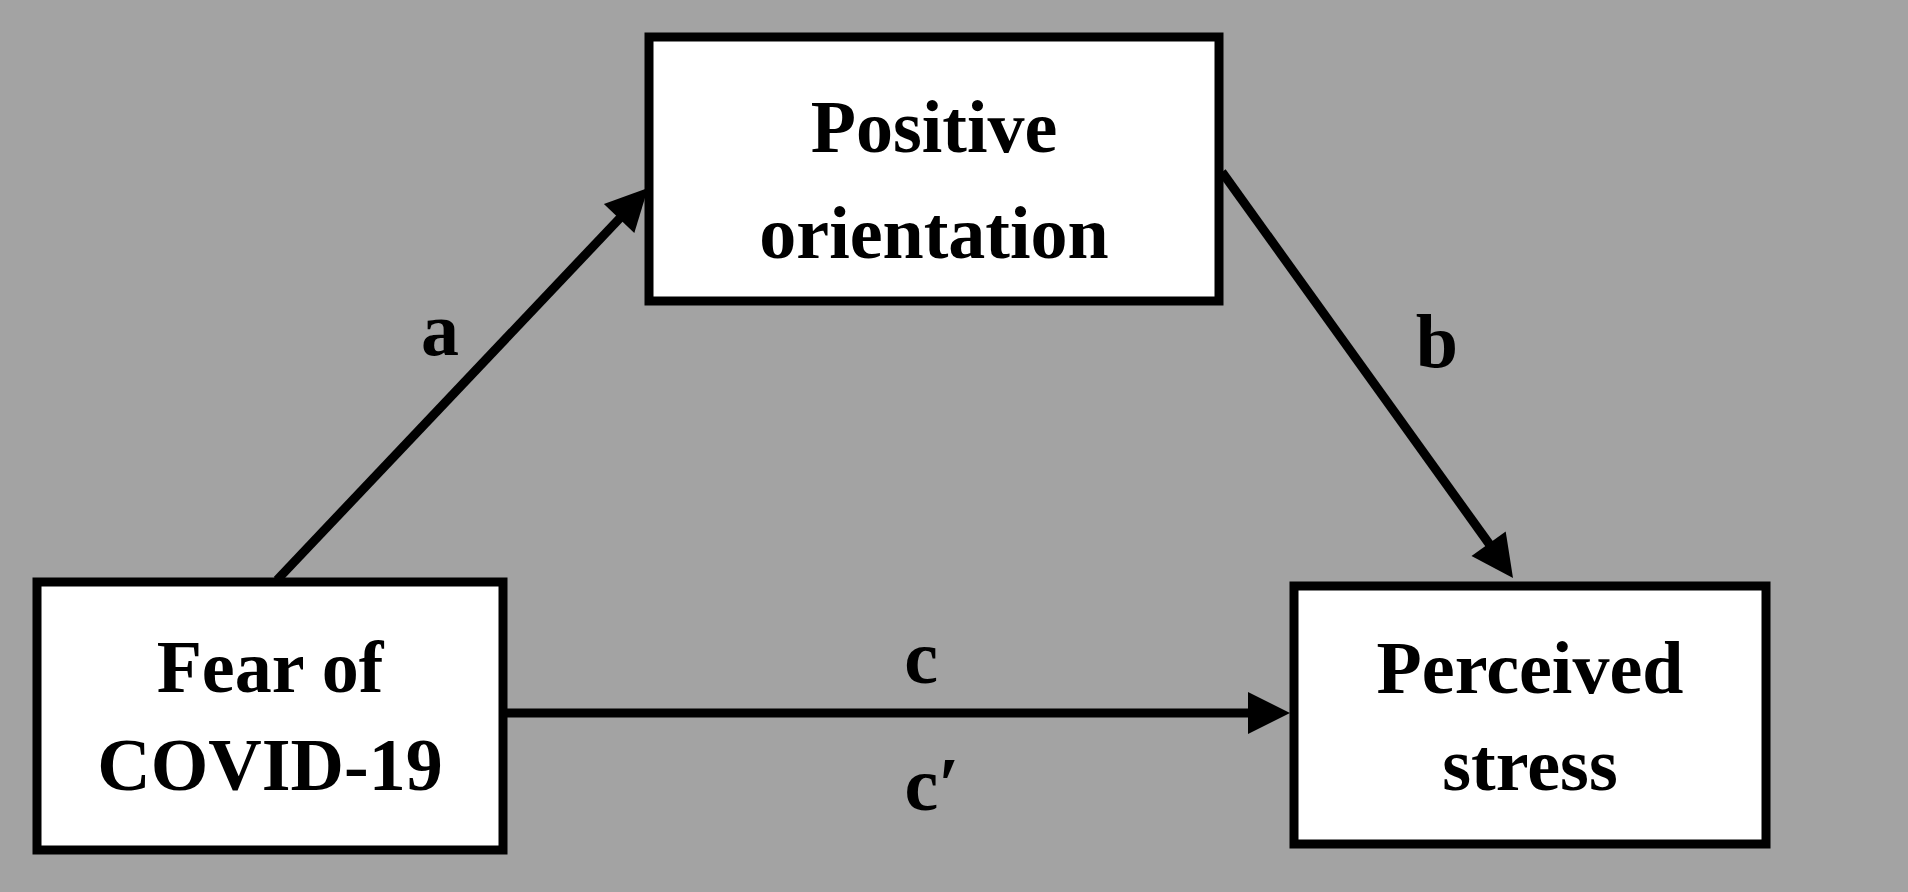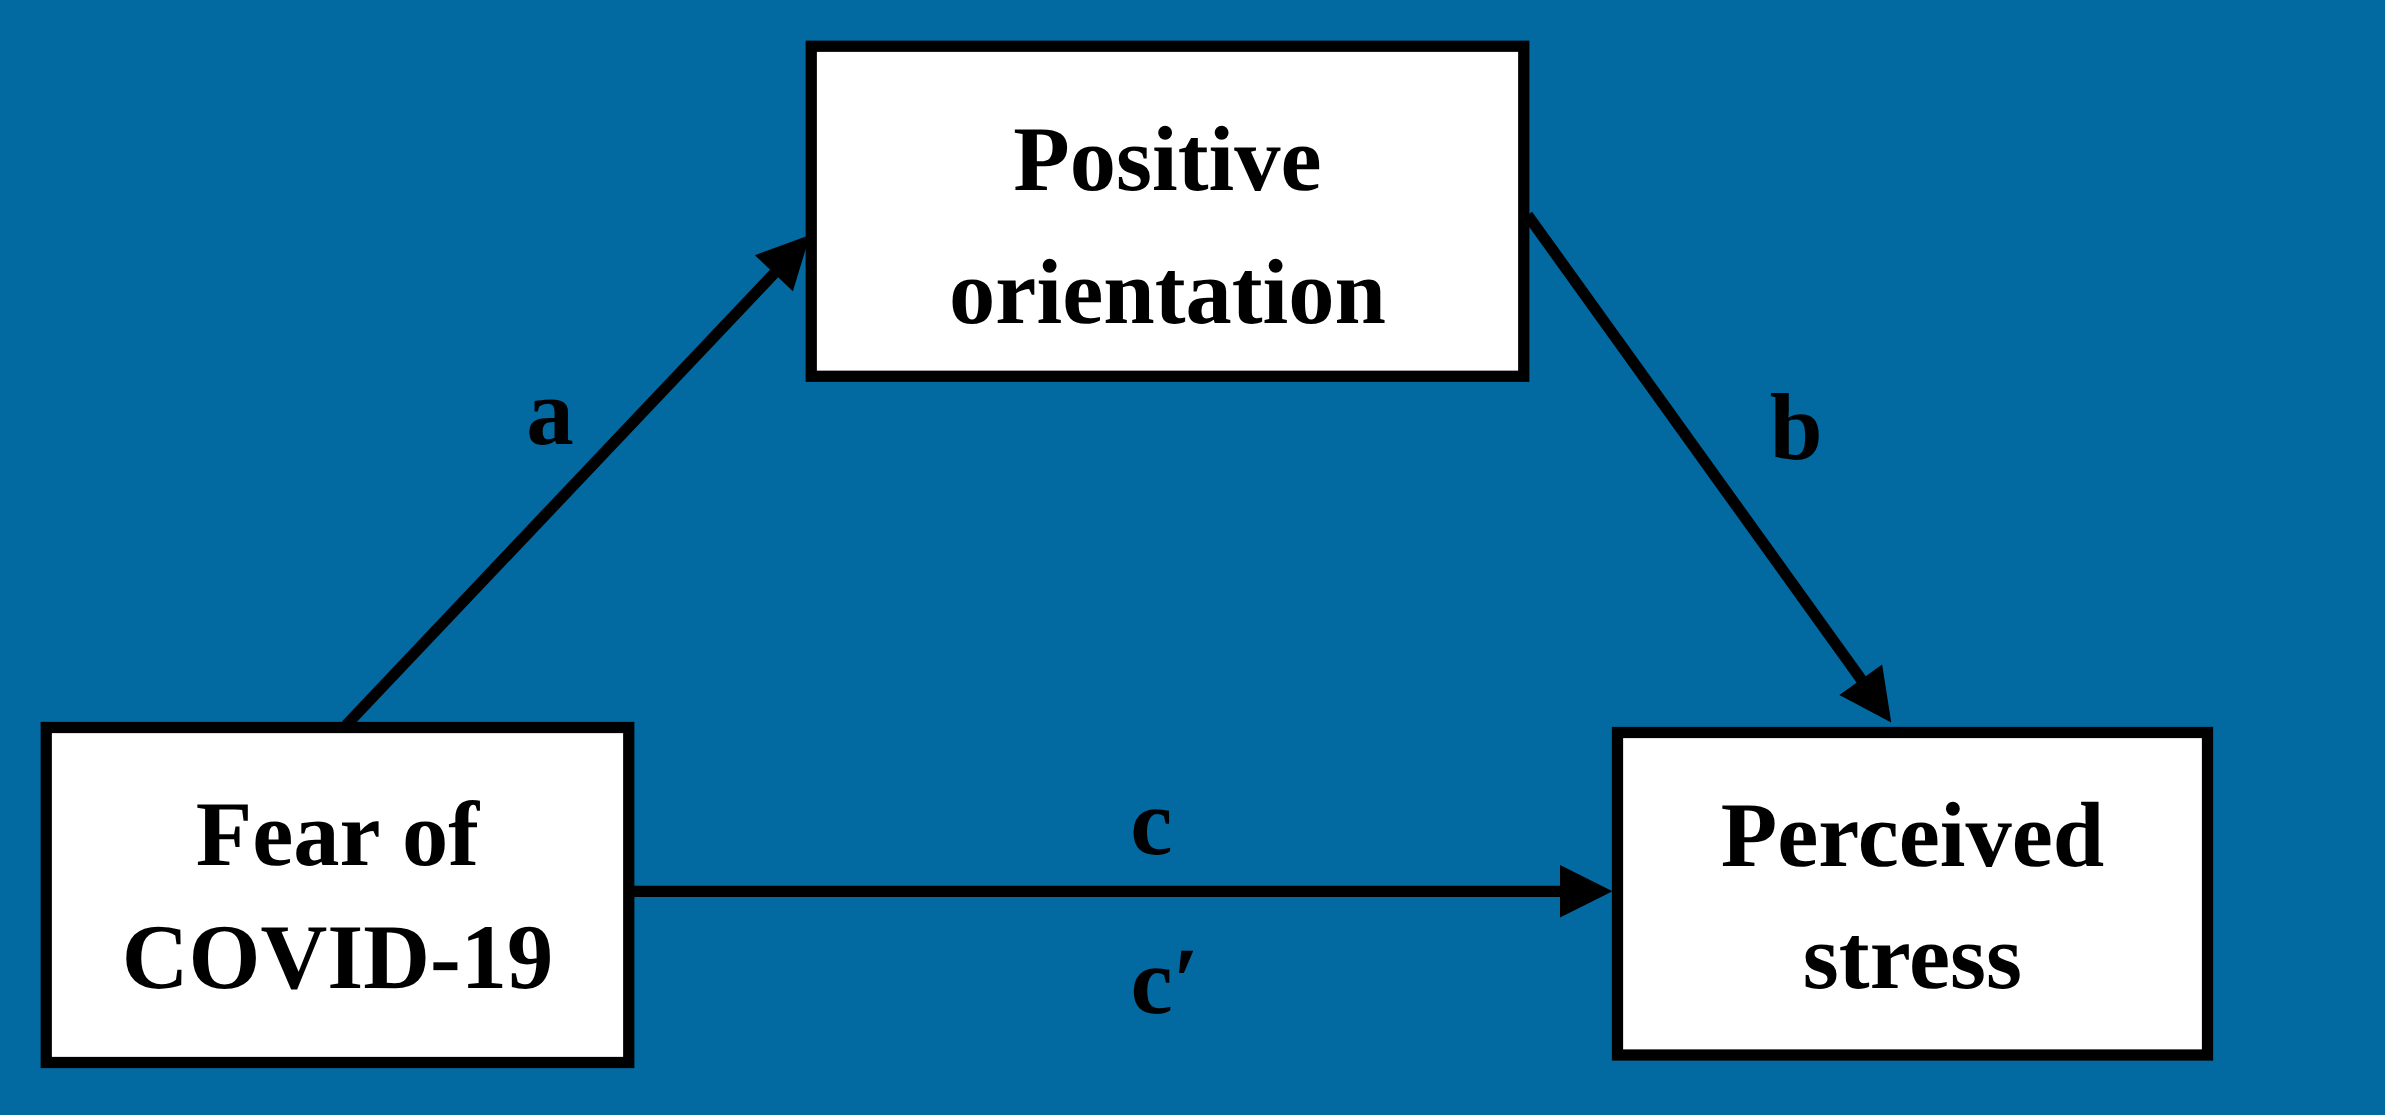--- a/index.html
+++ b/index.html
@@ -4,21 +4,21 @@
 <style>
   html, body {
     margin: 0;
     padding: 0;
     background: #ffffff;
   }
   .figure-canvas {
     position: relative;
     width: 1908px;
     height: 892px;
-    background: #0369a1;
+    background: #a3a3a3;
     overflow: hidden;
   }
   svg {
     display: block;
     width: 100%;
     height: 100%;
   }
   .node-box {
     fill: #ffffff;
     stroke: #000000;

